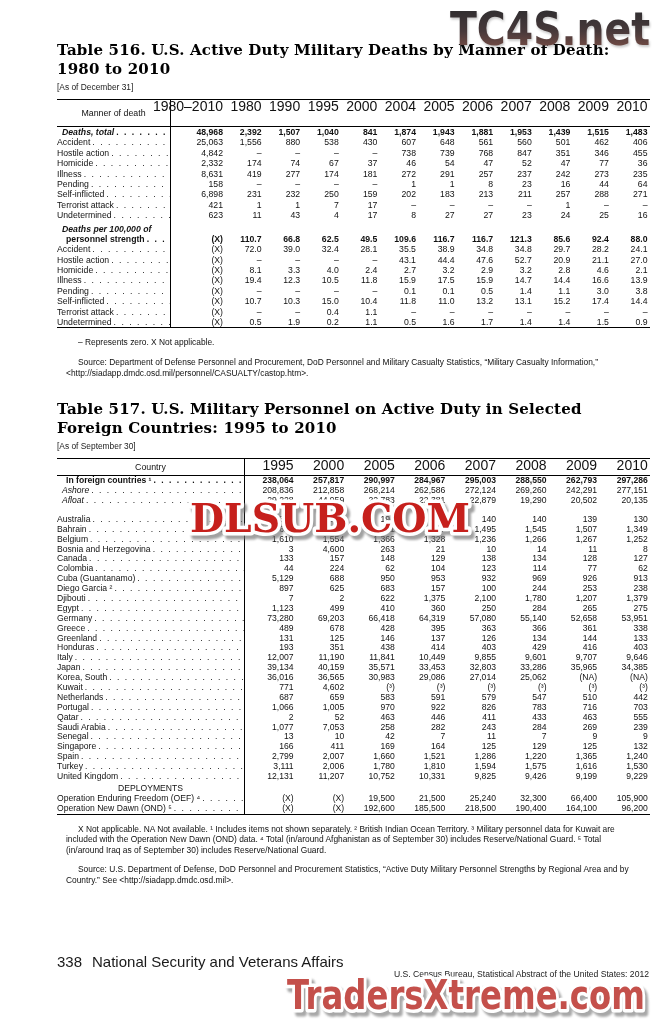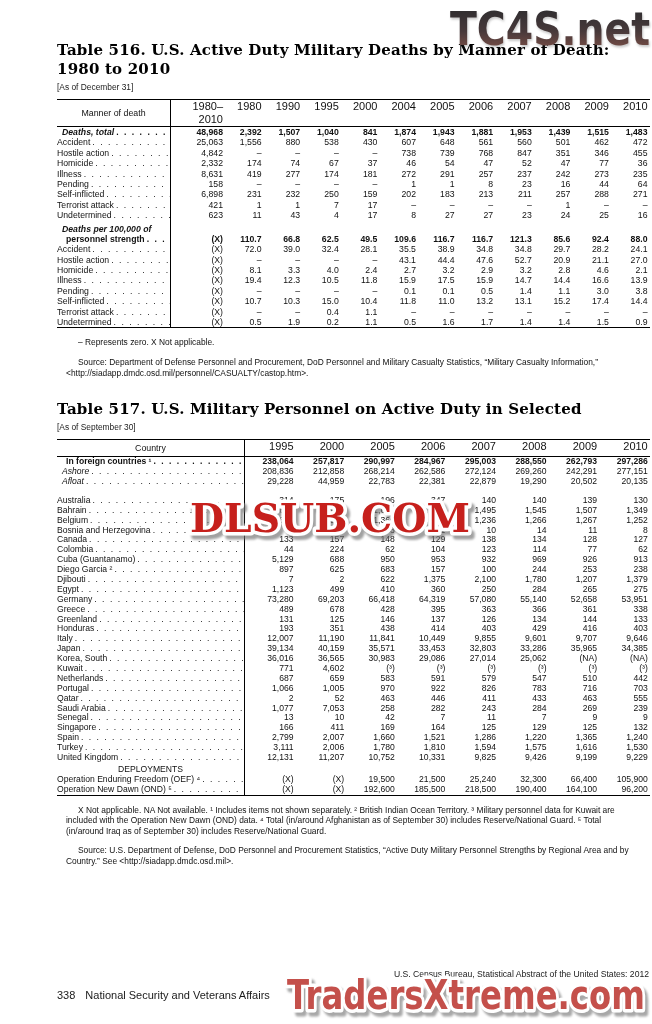--- a/index.html
+++ b/index.html
@@ -15,40 +15,40 @@
   .sec517{margin-top:22px;}
   .bracket{font-size:8.4px;margin-top:3px;color:#222;}
 
   
   .tbl{margin-top:7px;border-bottom:1.6px solid #000;}
   .hrow{display:flex;border-top:1.3px solid #000;border-bottom:1px solid #000;align-items:stretch;}
   .t516 .hrow{height:26px;} .t517 .hrow{height:16px;}
   .stub{border-right:1px solid #000;box-sizing:border-box;}
   .t516 .stub{width:114px;} .t517 .stub{width:188px;}
   .hstub{display:flex;align-items:center;justify-content:center;font-size:8.8px;}
-  .hcell{display:flex;flex-direction:column;justify-content:space-between;text-align:right;
-         font-size:11px;padding:1px 2px 2px 0;box-sizing:border-box;line-height:10px;}
+  .hcell{display:flex;flex-direction:row;justify-content:flex-end;text-align:right;
+         font-size:14px;padding:1px 2px 2px 0;box-sizing:border-box;line-height:10px;}
   .t516 .c0{width:54px;} .t516 .c{width:38.6px;} .t517 .c{width:50.6px;}
   .row{display:flex;height:10.4px;line-height:10.4px;font-size:8.7px;}
   .t517 .row{height:9.9px;line-height:9.9px;font-size:8.6px;}
   .lblwrap{display:flex;overflow:hidden;}
   .ctr{justify-content:center;}
   .lbl{white-space:nowrap;}
   .ind1{padding-left:5px;font-style:italic;} .ind2{padding-left:9px;}
   .dots{flex:1;overflow:hidden;white-space:nowrap;letter-spacing:1.5px;padding-left:2px;}
   .cell{text-align:right;padding-right:2px;box-sizing:border-box;}
   .bold{font-weight:bold;}
   .sp{font-size:1px;line-height:1px;}
 
   
   .fn{font-size:8.4px;line-height:10.6px;margin-top:6px;color:#111;}
   .fn p{margin:9px;text-indent:12px;}
 
   
-  .footer-left{position:absolute;left:57px;top:989px;font-size:11px;color:#1a1a1a;}
+  .footer-left{position:absolute;left:57px;top:953px;font-size:15px;color:#1a1a1a;}
   .footer-left .num{margin-right:10px;}
   .caption{position:absolute;right:3px;top:969px;font-size:8.6px;color:#1a1a1a;}
 
   
   .wm-top{position:absolute;left:449px;top:0px;width:203px;height:56px;
           filter:drop-shadow(1px 2px 1px rgba(40,40,40,.25));}
   .wm-mid{position:absolute;left:183px;top:484px;width:294px;height:66px;
           filter:drop-shadow(3px 4px 1px rgba(110,110,110,.65));}
   .wm-bot{position:absolute;left:281px;top:966px;width:372px;height:58px;
           filter:drop-shadow(3px 4px 1px rgba(110,110,110,.6));}
@@ -132,21 +132,21 @@
             <div class="cell c">1,556</div>
             <div class="cell c">880</div>
             <div class="cell c">538</div>
             <div class="cell c">430</div>
             <div class="cell c">607</div>
             <div class="cell c">648</div>
             <div class="cell c">561</div>
             <div class="cell c">560</div>
             <div class="cell c">501</div>
             <div class="cell c">462</div>
-            <div class="cell c">472</div>
+            <div class="cell c">406</div>
           </div>
           <div class="row">
             <div class="stub lblwrap">
               <span class="lbl ind0">Hostile action</span>
               <span class="dots">. . . . . . . . . . . . . . . . . . . . . . . . . . . . . . . . . . . . . . . . . . . . . . . . . . . . . . . . . . . . . . . . . . . . . . </span>
             </div>
             <div class="cell c0">4,842</div>
             <div class="cell c">–</div>
             <div class="cell c">–</div>
             <div class="cell c">–</div>
@@ -439,20 +439,21 @@
           </div>
         </div>
       <div class="fn">
         <p>– Represents zero. X Not applicable.</p>
         <p>Source: Department of Defense Personnel and Procurement, DoD Personnel and Military Casualty Statistics, “Military Casualty Information,” &lt;http://siadapp.dmdc.osd.mil/personnel/CASUALTY/castop.htm&gt;.</p>
       </div>
     </div>
 
     <div class="sec517">
       <div class="tbl-title">Table 517. U.S. Military Personnel on Active Duty in Selected</div>
+      <div class="tbl-title">Foreign Countries: 1995 to 2010</div>
       <div class="bracket">[As of September 30]</div>
       <div class="tbl t517" id="tbl517">
           <div class="hrow">
             <div class="stub hstub">Country</div>
             <div class="hcell c">
               <div>1995</div>
             </div>
             <div class="hcell c">
               <div>2000</div>
             </div>

